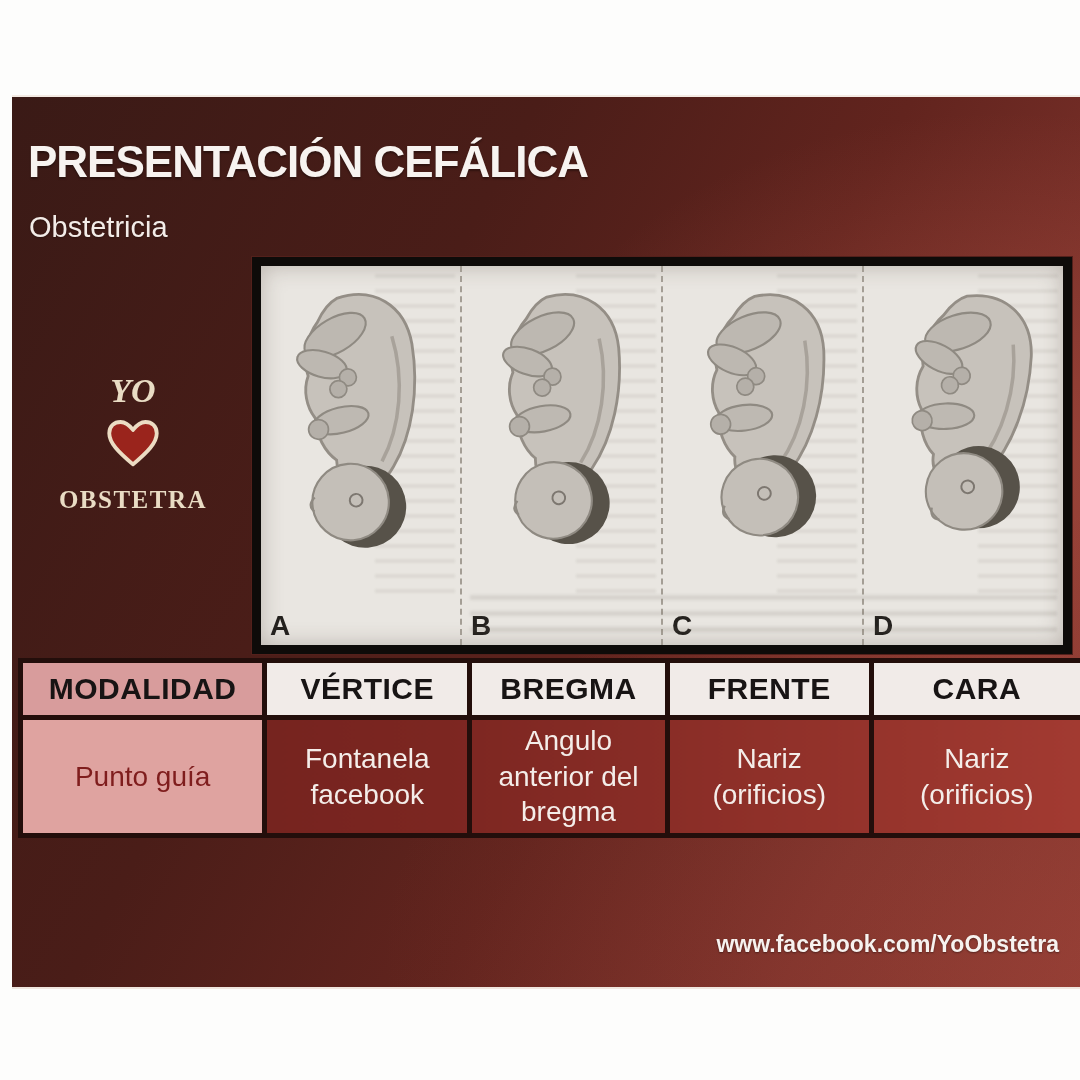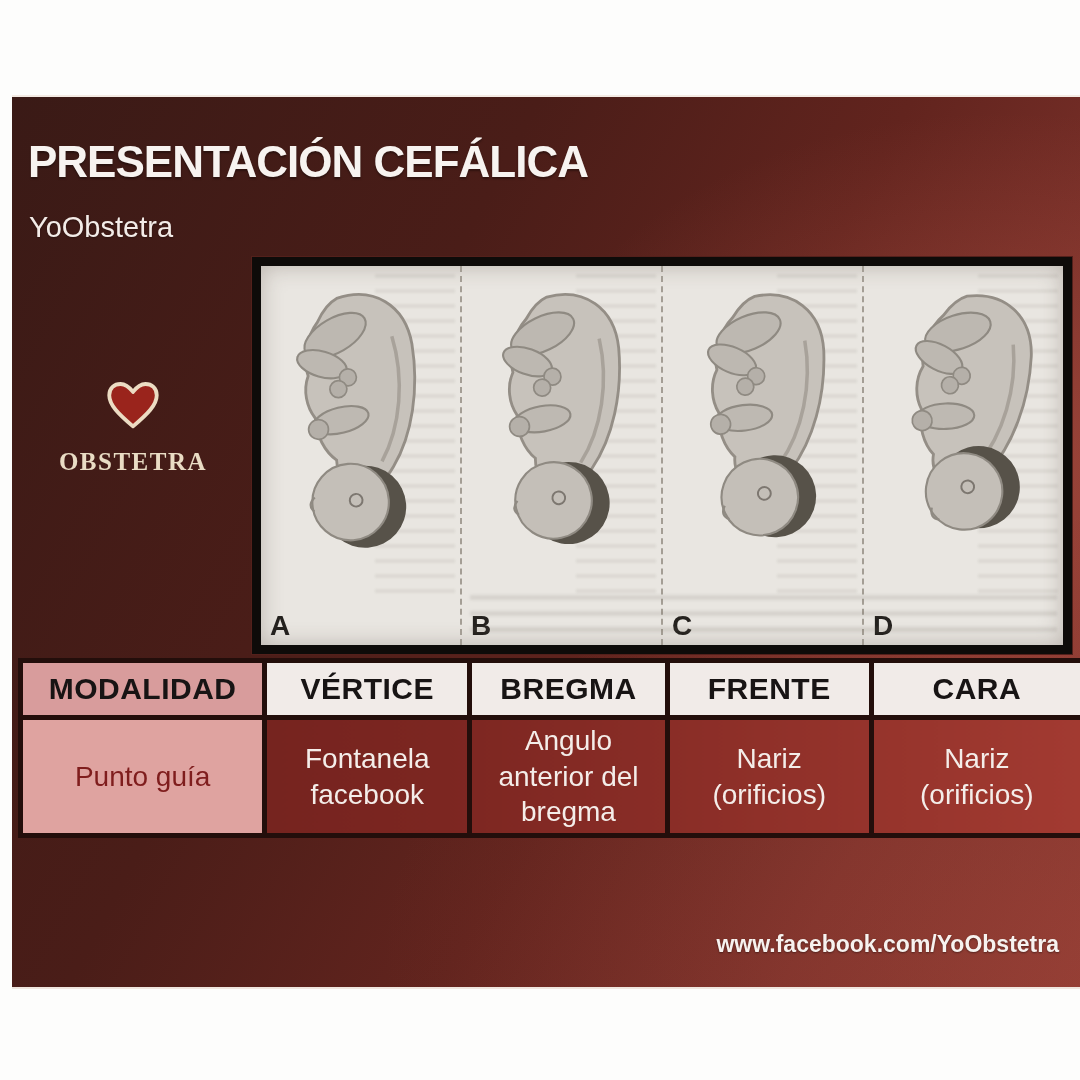--- a/index.html
+++ b/index.html
@@ -84,23 +84,24 @@
     text-align:center;
   }
 </style>
 </head>
 <body>
 
 <div class="canvas">
   <div class="slide">
 
     <div class="title">PRESENTACIÓN CEFÁLICA</div>
-    <div class="subtitle">YoObstetra</div>
+    <div class="subtitle">Obstetricia</div>
 
     <div class="logo">
+      <div class="logo-yo">YO</div>
       <div class="logo-heart">
         <svg width="52" height="48" viewBox="0 0 46 42">
           <path d="M23 39 C10 28 2 20 2 11.5 C2 5 6.5 1.5 12 1.5 C16 1.5 19.5 4 23 8.5 C26.5 4 30 1.5 34 1.5 C39.5 1.5 44 5 44 11.5 C44 20 36 28 23 39 Z" fill="#9a241c" stroke="#ecdcc3" stroke-width="3.4" stroke-linejoin="round"></path>
         </svg>
       </div>
       <div class="logo-ob">OBSTETRA</div>
     </div>
 
     <div class="panel">
       <div class="page">

